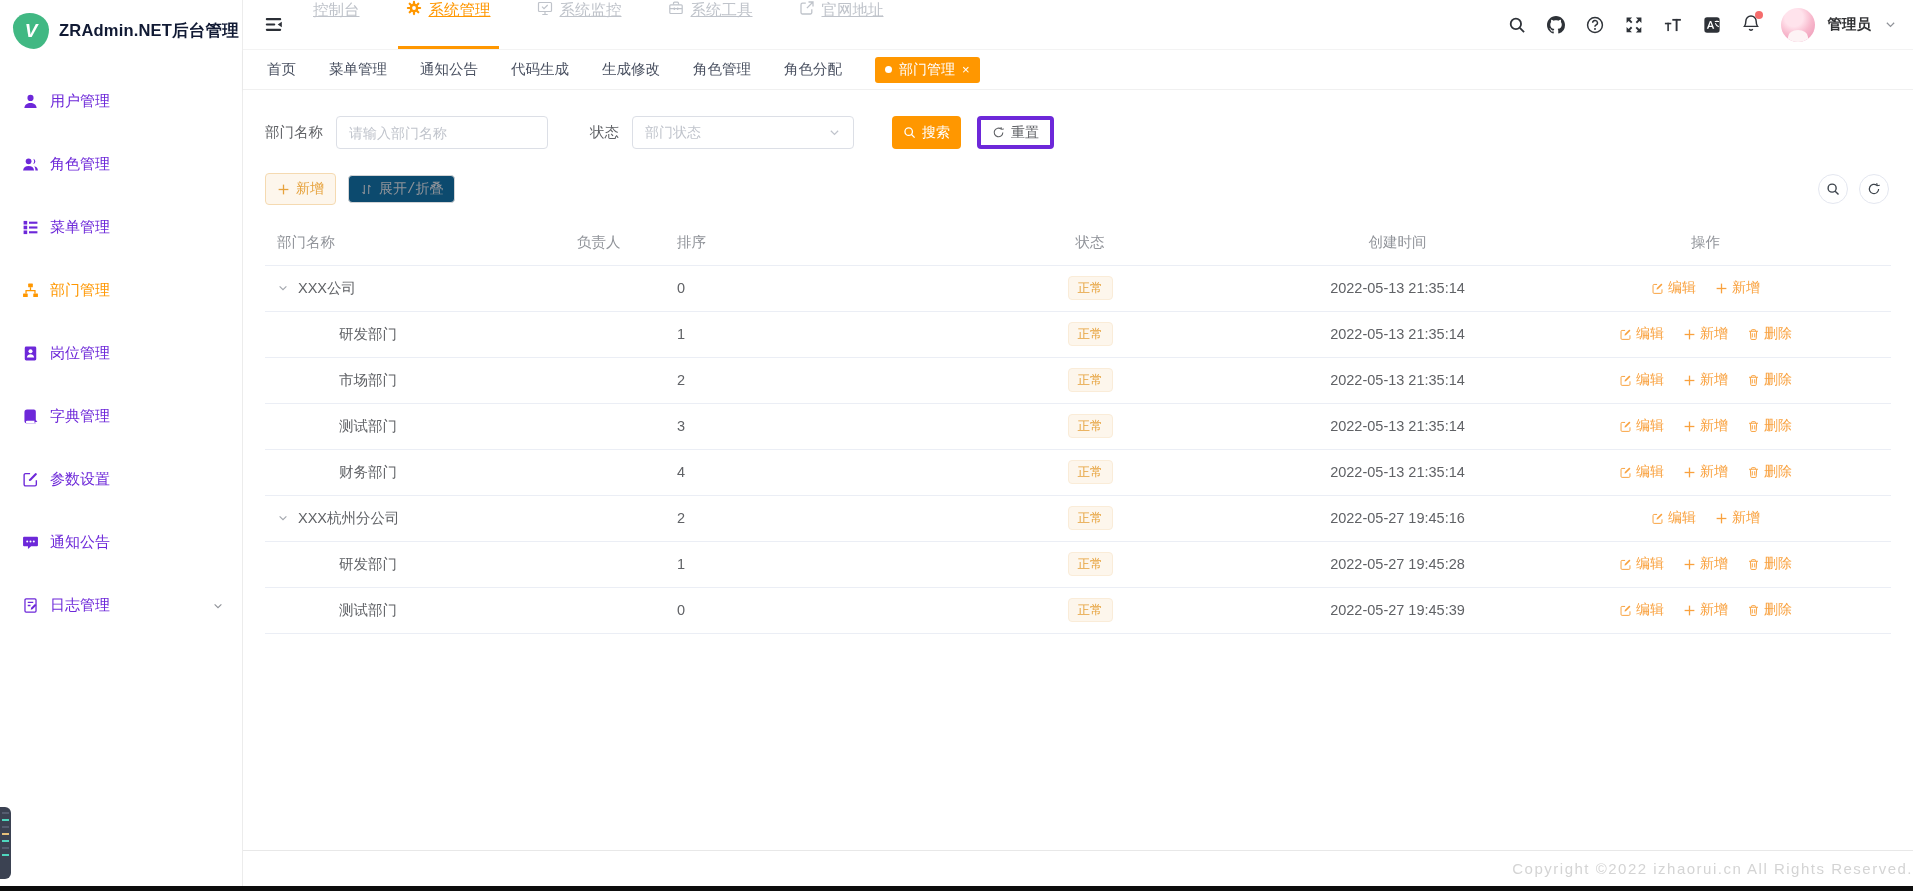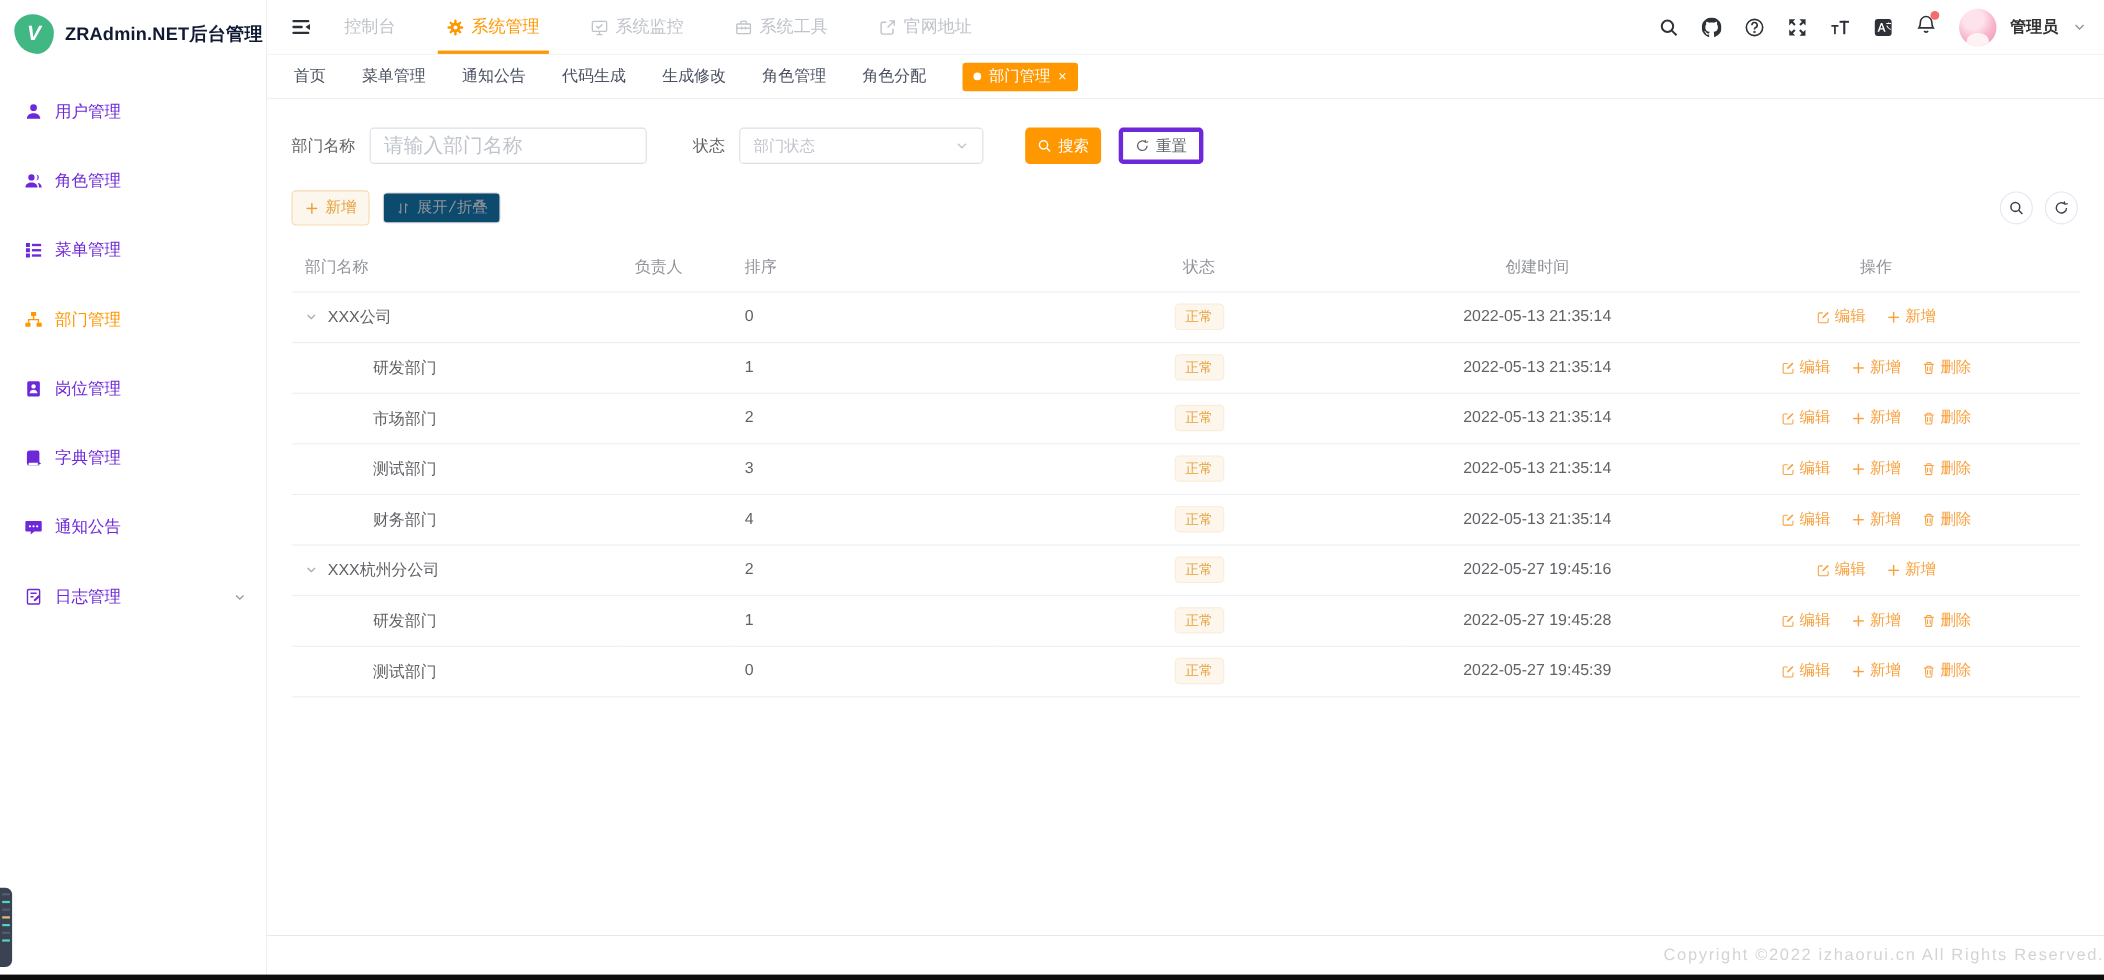--- a/index.html
+++ b/index.html
@@ -30,21 +30,21 @@
   .menu-item .icon { font-size:17px; }
   .menu-item.active { color:var(--accent); }
   .menu-item .sub-chev { margin-left:auto; color:#909399; font-size:12px; }
 
   
   .main { flex:1; display:flex; flex-direction:column; position:relative; }
 
   .topbar { height:50px; display:flex; align-items:center; padding:0 16px 0 10px; border-bottom:1px solid #f4f4f4; background:#fff; }
   .collapse-btn { width:40px; display:flex; justify-content:center; font-size:19px; color:#2b2f36; cursor:pointer; }
   .nav-items { display:flex; align-items:center; margin-left:20px; gap:46px; height:100%; }
-  .nav-item { display:flex; align-items:center; gap:7px; font-size:15.5px; color:#bfc3ca; height:100%; position:relative; cursor:pointer; white-space:nowrap; }
+  .nav-item { display:flex; align-items:flex-start; gap:7px; font-size:15.5px; color:#bfc3ca; height:100%; position:relative; cursor:pointer; white-space:nowrap;text-decoration:underline; }
   .nav-item .icon { font-size:16px; }
   .nav-item.active { color:var(--accent); }
   .nav-item.active::after { content:""; position:absolute; left:-8px; right:-8px; bottom:0; height:3px; background:var(--accent); }
   .topbar-right { margin-left:auto; display:flex; align-items:center; gap:21px; color:#2e3238; }
   .tb-icon { font-size:18px; cursor:pointer; display:inline-flex; }
   .bell-wrap { position:relative; }
   .bell-dot { position:absolute; top:-3px; right:-3px; width:8px; height:8px; border-radius:50%; background:var(--badge-red); }
   .avatar { width:34px; height:34px; border-radius:50%; cursor:pointer;
     background: radial-gradient(circle at 38% 28%, #ffe3ec 0 28%, #f8b9cd 55%, #e98fb0 100%); position:relative; overflow:hidden; }
   .avatar::after { content:""; position:absolute; left:7px; bottom:-2px; width:20px; height:14px; border-radius:50% 50% 0 0; background:#fdf3f5; }
@@ -54,21 +54,21 @@
   .tabsbar { height:40px; display:flex; align-items:center; padding-left:24px; gap:33px; background:#fff; border-bottom:1px solid #f0f0f0; box-shadow:0 1px 3px rgba(0,0,0,.04); }
   .tab { font-size:14.5px; color:#495060; cursor:pointer; white-space:nowrap; }
   .tab.active { background:var(--accent); color:#fff; padding:4px 10px; border-radius:3px; display:inline-flex; align-items:center; gap:7px; font-size:14px; }
   .tab-dot { width:7px; height:7px; border-radius:50%; background:#fff; display:inline-block; }
   .tab-close { font-size:13px; cursor:pointer; line-height:1; }
 
   .content { flex:1; padding:26px 22px 0 22px; background:#fff; }
 
   .filter-row { display:flex; align-items:center; margin-bottom:24px; }
   .f-label { font-size:14.5px; color:#606266; margin-right:13px; white-space:nowrap; }
-  .input { width:252px; height:33px; border:1px solid #dcdfe6; border-radius:4px; padding:0 12px; font-size:18px; color:#606266; outline:none; font-family:inherit; }
+  .input { width:212px; height:33px; border:1px solid #dcdfe6; border-radius:4px; padding:0 12px; font-size:14px; color:#606266; outline:none; font-family:inherit; }
   .input::placeholder { color:#c0c4cc; }
   .status-label { margin-left:42px; }
   .select { width:222px; height:33px; border:1px solid #dcdfe6; border-radius:4px; padding:0 12px; display:flex; align-items:center; justify-content:space-between; cursor:pointer; background:#fff; }
   .select-ph { color:#c0c4cc; font-size:14px; }
   .select-chev { color:#c0c4cc; font-size:13px; }
   .btn { height:33px; border:none; border-radius:4px; display:inline-flex; align-items:center; gap:6px; font-size:14px; padding:0 11px; cursor:pointer; font-family:inherit; }
   .btn .icon { font-size:13px; }
   .btn-search { margin-left:38px; background:var(--accent); color:#fff; }
   .btn-reset { margin-left:16px; background:#fff; border:4px solid #6d28d9; color:#606266; }
 
@@ -164,20 +164,29 @@
           <span>岗位管理</span>
         </div>
         <div class="menu-item">
           <span class="icon">
             <svg viewBox="0 0 16 16" fill="currentColor">
               <path d="M4.8 1.5h6.4A1.8 1.8 0 0 1 13 3.3v8.7H4.8a1.15 1.15 0 0 0 0 2.3H13v.2H4.8A2.5 2.5 0 0 1 2.3 12V4A2.5 2.5 0 0 1 4.8 1.5z"></path>
               <path d="M11.9 10.6l2.6 2.2-2.9 1z"></path>
             </svg>
           </span>
           <span>字典管理</span>
+        </div>
+        <div class="menu-item">
+          <span class="icon">
+            <svg viewBox="0 0 16 16" fill="none" stroke="currentColor" stroke-width="1.3">
+              <path d="M13.5 8.6v4.1a1.3 1.3 0 0 1-1.3 1.3H3.3A1.3 1.3 0 0 1 2 12.7V3.8a1.3 1.3 0 0 1 1.3-1.3h4.3"></path>
+              <path d="M6.5 9.5l1.8-.4 5.5-5.5a1 1 0 0 0-1.4-1.4L6.9 7.7z" fill="currentColor" stroke="none"></path>
+            </svg>
+          </span>
+          <span>参数设置</span>
         </div>
         <div class="menu-item">
           <span class="icon">
             <svg viewBox="0 0 16 16">
               <path d="M2 2.5h12a1 1 0 0 1 1 1v7a1 1 0 0 1-1 1H8.6L5.6 14v-2.5H2a1 1 0 0 1-1-1v-7a1 1 0 0 1 1-1z" fill="currentColor"></path>
               <g fill="#fff">
                 <circle cx="4.9" cy="7" r=".95"></circle>
                 <circle cx="8" cy="7" r=".95"></circle>
                 <circle cx="11.1" cy="7" r=".95"></circle>
               </g>

